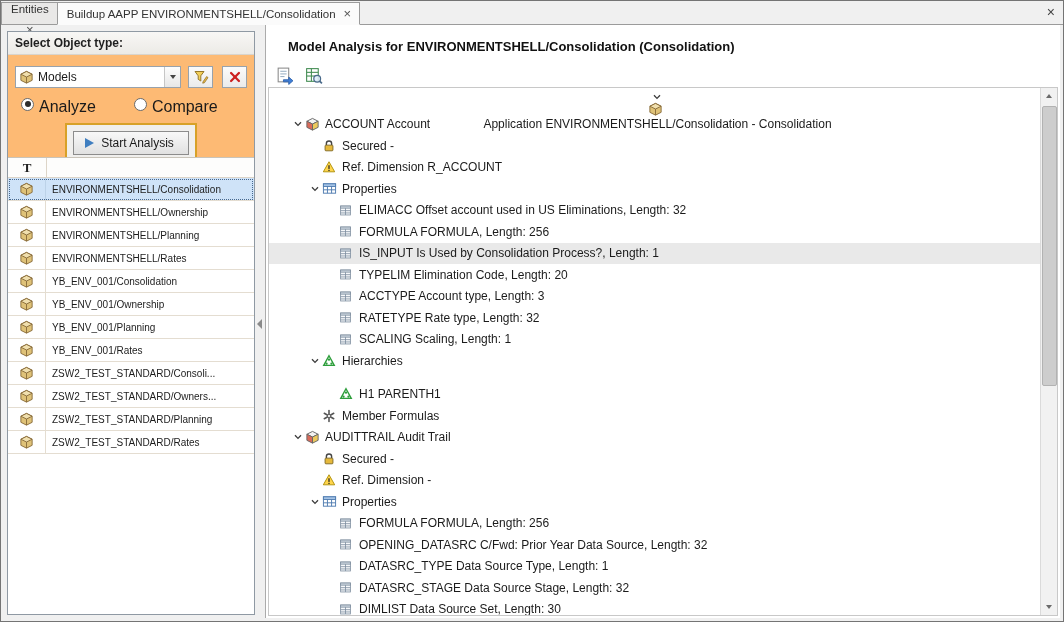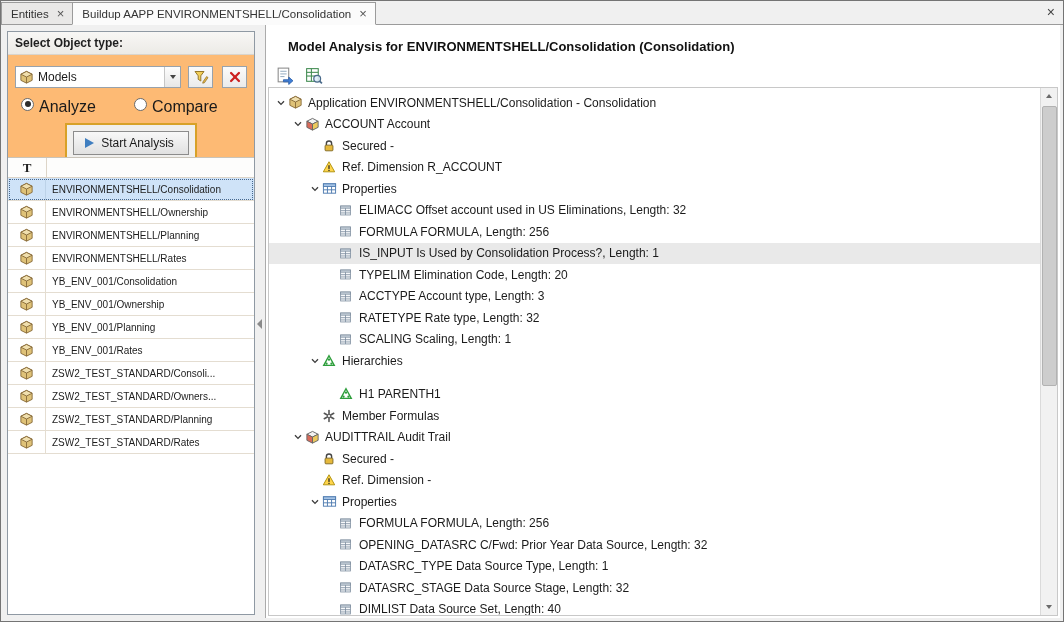--- a/index.html
+++ b/index.html
@@ -5,21 +5,21 @@
   html,body{margin:0;padding:0;background:#d8d8d8;}
   #app{position:relative;width:1064px;height:622px;background:#f0f0f0;border:1px solid #747474;
        box-sizing:border-box;font-family:"Liberation Sans",sans-serif;font-size:12px;color:#1a1a1a;
        overflow:hidden;cursor:default;user-select:none;}
 
   
   #tabbar{position:absolute;top:0;left:0;right:0;height:23px;border-bottom:1px solid #9b9b9b;
           display:flex;align-items:flex-end;background:#f0f0f0;}
   .tab{height:22px;box-sizing:border-box;display:flex;align-items:center;gap:8px;padding:0 8px 0 9px;
        border:1px solid #9b9b9b;border-bottom:none;margin-left:-1px;background:#e9e8e7;font-size:11.5px;color:#333;}
-  .tab:first-child{margin-left:0;}
+  .tab:first-child{margin-left:0;flex-direction:column;}
   .tab.active{background:#fbfbfb;position:relative;z-index:2;margin-bottom:-1px;height:23px;
               border-bottom:1px solid #fbfbfb;}
   .tab-close{color:#555;font-size:13px;line-height:1;}
   #strip-close{position:absolute;right:8px;top:3px;font-size:14px;color:#444;z-index:3;}
 
   
   #left-panel{position:absolute;left:6px;top:30px;width:248px;bottom:6px;background:#fdba74;
               border:1px solid #8f99a3;box-sizing:border-box;}
   #lp-header{height:22px;line-height:22px;padding-left:7px;font-weight:bold;font-size:12px;color:#1f1f1f;
              background:linear-gradient(#f8f7f5,#eceae6);border-bottom:1px solid #d8d4cd;}
@@ -339,21 +339,21 @@
               <line x1="7" y1="2.5" x2="7" y2="14.5" stroke="#3f8a4f"></line>
               <circle cx="12.5" cy="12" r="3.2" fill="rgba(222,236,250,0.85)" stroke="#4a6a8a" stroke-width="1.2"></circle>
               <line x1="14.8" y1="14.3" x2="17" y2="16.5" stroke="#4a6a8a" stroke-width="1.6"></line>
             </svg>
           </span>
         </div>
       </div>
 
     <div id="tree-wrap">
       <div id="tree">
-          <div class="tree-row" style="padding-left: 4px;">
+          <div class="tree-row" style="padding-left: 4px; flex-direction: column;">
             <span class="tr-exp">
               <svg width="10" height="10" viewBox="0 0 10 10">
                 <path d="M2 3.2 L5 6.4 L8 3.2" fill="none" stroke="#3c3c3c" stroke-width="1.3"></path>
               </svg>
             </span>
             <span class="tr-icon">
               <svg width="15" height="15" viewBox="0 0 16 16">
                 <path d="M8 1.5 L14 4.5 V11 L8 14 L2 11 V4.5 Z" fill="#dfc278" stroke="#8a6d3b"></path>
                 <path d="M8 7.5 V14" stroke="#8a6d3b"></path>
                 <path d="M8 1.5 L14 4.5 L8 7.5 L2 4.5 Z" fill="#f0dfae" stroke="#8a6d3b"></path>
@@ -656,21 +656,21 @@
             <span class="tr-exp"></span>
             <span class="tr-icon">
               <svg width="13" height="13" viewBox="0 0 16 16">
                 <rect x="2" y="2.5" width="12" height="11" fill="#f7f9fb" stroke="#7d8d9e"></rect>
                 <rect x="2" y="2.5" width="12" height="2.6" fill="#cfd8e2" stroke="#7d8d9e"></rect>
                 <line x1="8" y1="5.1" x2="8" y2="13.5" stroke="#7d8d9e"></line>
                 <line x1="2" y1="8.2" x2="14" y2="8.2" stroke="#7d8d9e"></line>
                 <line x1="2" y1="11" x2="14" y2="11" stroke="#7d8d9e"></line>
               </svg>
             </span>
-            <span class="tr-text">DIMLIST Data Source Set, Length: 40</span>
+            <span class="tr-text">DIMLIST Data Source Set, Length: 30</span>
           </div>
         </div>
       <div id="tree-scrollbar">
         <div class="sb-btn" id="sb-up">
             <span class="tri-up"></span>
           </div>
         <div id="sb-thumb"></div>
         <div class="sb-btn" id="sb-down">
             <span class="tri-dn"></span>
           </div>

